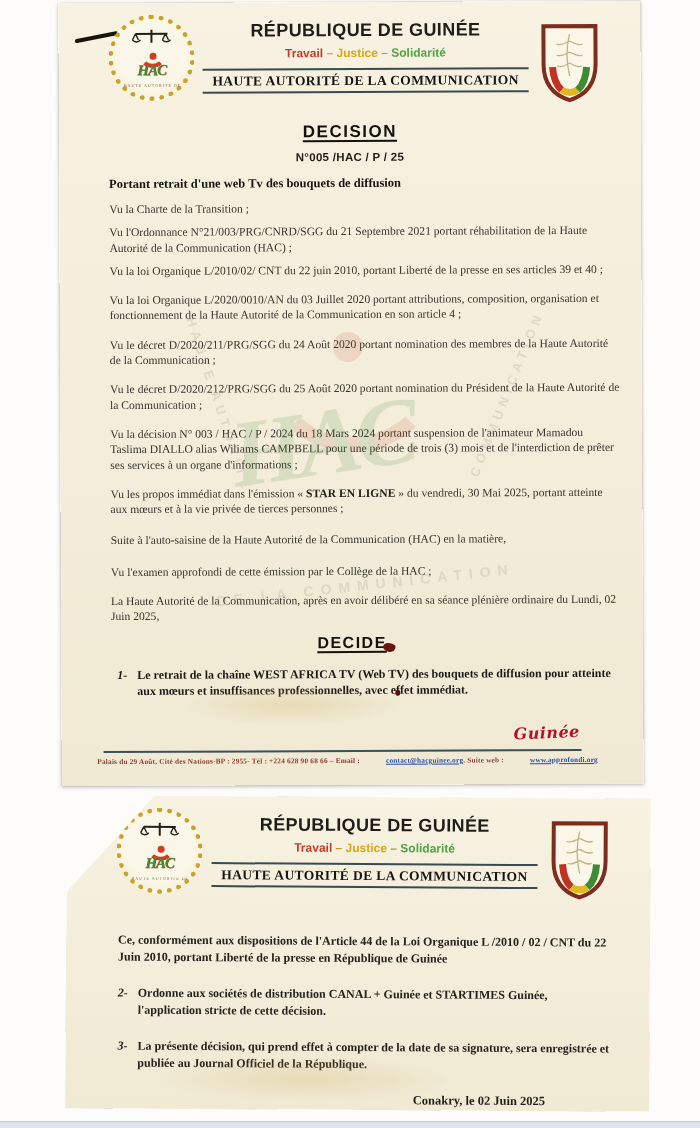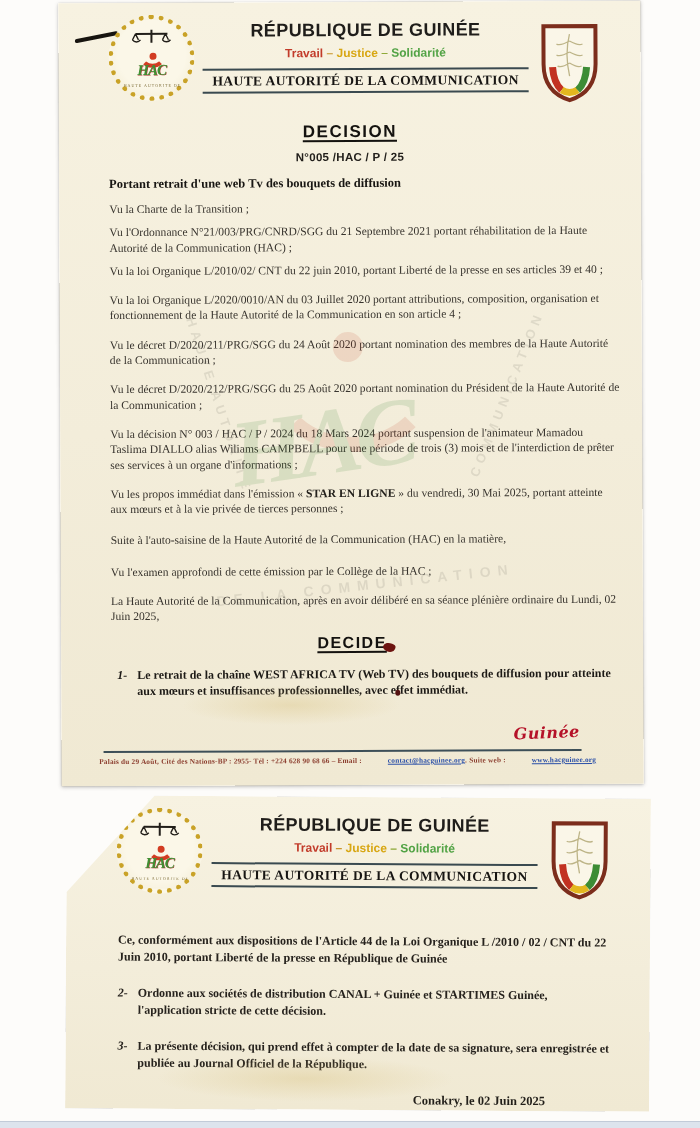--- a/index.html
+++ b/index.html
@@ -243,21 +243,21 @@
     <span class="num">1-</span>
     <span>Le retrait de la chaîne WEST AFRICA TV (Web TV) des bouquets de diffusion pour atteinte aux mœurs et insuffisances professionnelles, avec effet immédiat.</span>
   </div>
 
   <div class="speck1"></div>
   <div class="speck2"></div>
   <div class="stain" style="left:120px; bottom:60px; width:220px; height:40px;"></div>
 
   <div class="brand">Guinée</div>
   <div class="footer-rule"></div>
-  <div class="footer-line"><span>Palais du 29 Août, Cité des Nations-BP : 2955- Tél : +224 628 90 68 66 – Email : </span><a href="#">contact@hacguinee.org</a><span>. Suite web : </span><a href="#">www.hacguinee.org</a></div>
+  <div class="footer-line"><span>Palais du 29 Août, Cité des Nations-BP : 2955- Tél : +224 628 90 68 66 – Email : </span><a href="#">contact@hacguinee.org</a><span>. Suite web : </span><a href="#">www.approfondi.org</a></div>
 </div>
 
 <div class="page page2">
 
   <div class="hdr">
     <div class="seal">
       <svg width="40" height="22" viewBox="0 0 40 22">
         <line x1="20" y1="1" x2="20" y2="14" stroke="#221f1a" stroke-width="2"></line>
         <line x1="4" y1="5" x2="36" y2="5" stroke="#221f1a" stroke-width="2"></line>
         <path d="M1,11 a5,5 0 0 0 8,0 M4,5 l-3,6 M7,11 l-3,-6" stroke="#221f1a" stroke-width="1.4" fill="none"></path>

